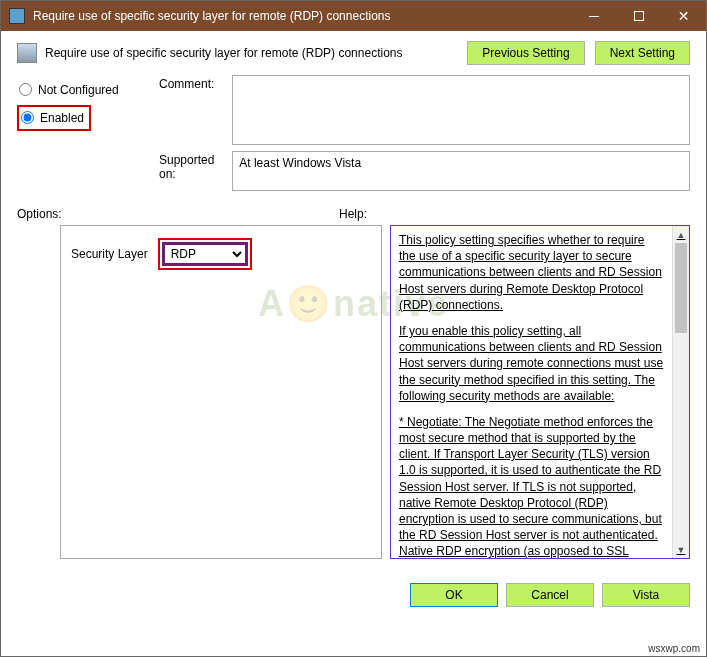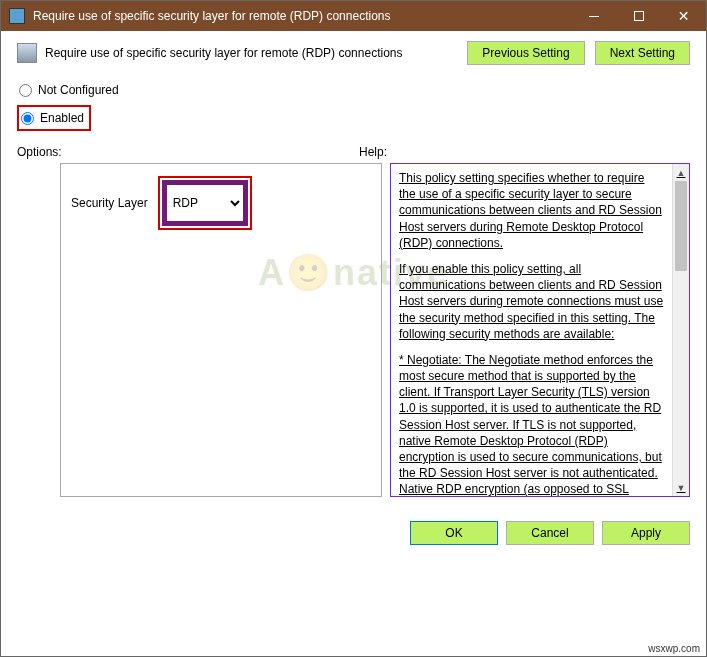--- a/index.html
+++ b/index.html
@@ -61,21 +61,21 @@
     border: 1px solid #adadad;
     padding: 4px 14px;
     font-size: 12px;
     font-family: inherit;
     min-width: 88px;
     text-align: center;
   }
   .btn.primary { border-color:#0078d7; }
   .radiogroup { margin-top: 6px; }
   .radio-row {
-    display: flex; align-items: flex-end;
+    display: flex; align-items: flex-start;
     padding: 4px 2px;
     gap: 6px;
   }
   .radio-row input[type=radio] { margin: 0; }
   .red-outline { border: 2px solid #d40000; }
   .top-grid {
     display: flex;
     gap: 8px;
     align-items: flex-start;
   }
@@ -95,21 +95,20 @@
     height: 40px;
     border: 1px solid #a9a9a9;
     padding: 4px 6px;
     font-size: 12px;
     background:#fff;
     overflow:hidden;
   }
   .section-labels {
     display: flex;
     margin-top: 10px;
-    gap: 20px;
     color:#000;
   }
   .section-labels .opts-l { width: 322px; }
   .panes {
     display: flex;
     gap: 8px;
     margin-top: 4px;
     height: 334px;
   }
   .options-pane {
@@ -146,23 +145,23 @@
   .sb-track { flex:1; }
   .opt-row {
     display: flex; align-items: center; gap: 10px;
     padding: 2px 0;
   }
   .red-box-combo { border: 2px solid #d40000; padding: 2px; display:inline-block;}
   select.combo {
     width: 86px;
     font-family: inherit;
     font-size: 12px;
-    border: 5px solid #701a75;
+    border: 3px solid #701a75;
     background:#fff;
-    padding: 10px 2px;
+    padding: 1px 2px;
   }
   .opt-desc {
     margin-top: 10px;
     color:#000;
   }
   .footer {
     display: flex;
     justify-content: flex-end;
     gap: 8px;
     padding: 14px 16px 10px 16px;
@@ -228,20 +227,30 @@
         <div class="radio-row">
           <input type="radio" name="st" style="">
           <label>Not Configured</label>
         </div>
         <div class="radio-row red-outline" style="margin:4px 0; width:74px;">
           <input type="radio" name="st" checked="" style="">
           <label>Enabled</label>
         </div>
       </div>
     </div>
+    <div class="mid-col midrows">
+      <div class="mrow">
+        <div class="lab">Comment:</div>
+        <textarea class="commentbox" style=""></textarea>
+      </div>
+      <div class="mrow">
+        <div class="lab">Supported on:</div>
+        <div class="supportbox">At least Windows Vista</div>
+      </div>
+    </div>
   </div>
 
   <div class="section-labels">
     <div class="opts-l">Options:</div>
     <div>Help:</div>
   </div>
 
   <div class="panes">
     <div class="options-pane">
       <div class="opt-row">
@@ -267,16 +276,16 @@
         <div class="sb-track"></div>
         <div class="sb-btn">▼</div>
       </div>
     </div>
   </div>
 </div>
 
 <div class="footer">
   <button class="btn primary">OK</button>
   <button class="btn">Cancel</button>
-  <button class="btn">Apply</button>
+  <button class="btn">Vista</button>
 </div>
 
 <div class="srctag">wsxwp.com</div>
 
 </body></html>

